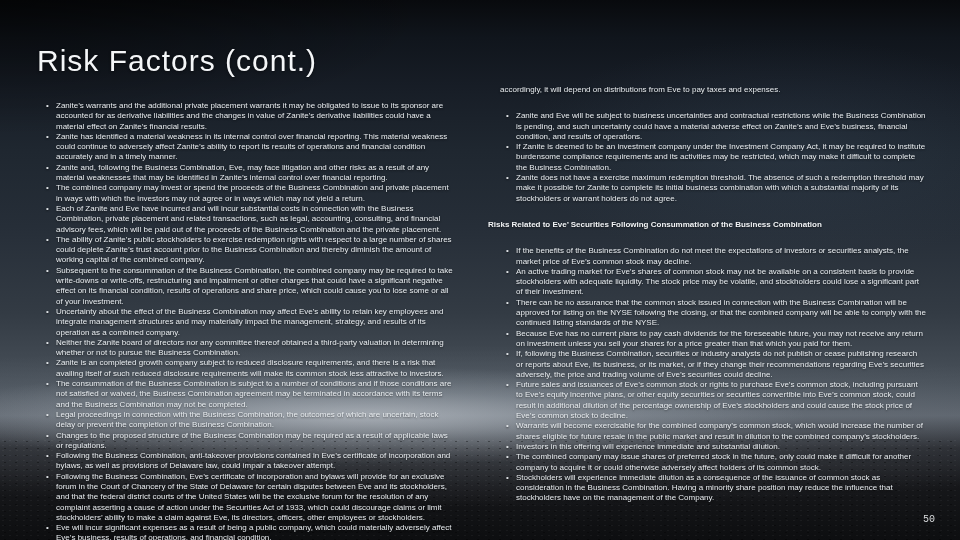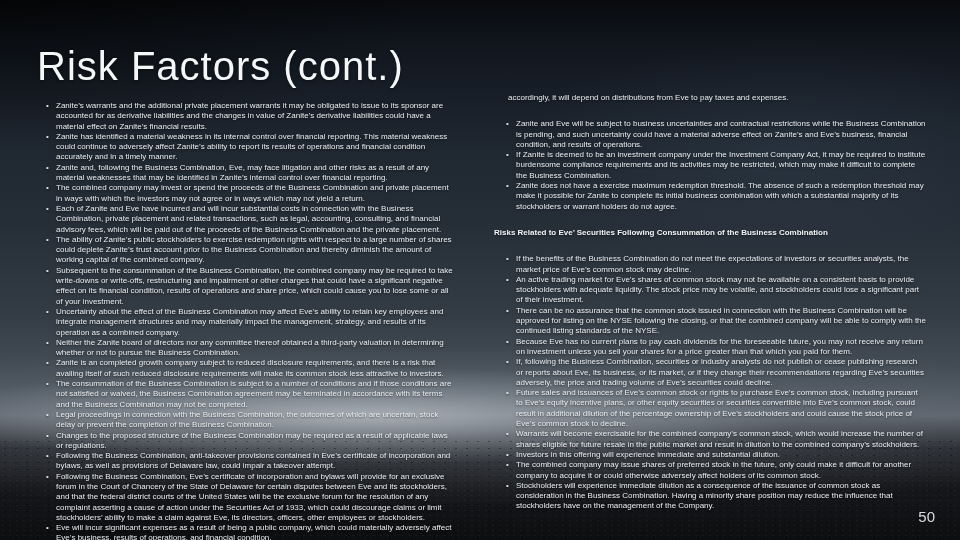--- a/index.html
+++ b/index.html
@@ -31,21 +31,21 @@
     content:"";
     position:absolute;left:0;right:0;top:438px;bottom:0;
     background-image:
       radial-gradient(rgba(255,255,255,0.045) 1px, transparent 1px),
       radial-gradient(rgba(0,0,0,0.35) 1px, transparent 1px);
     background-size:7px 5px, 11px 7px;
     pointer-events:none;
   }
   .title{
     position:absolute;left:37px;top:46px;margin:0;
-    font-size:40px;line-height:1;font-weight:300;
+    font-size:30px;line-height:1;font-weight:300;
     letter-spacing:1px;color:#f4f6f8;
     text-shadow:0 1px 3px rgba(0,0,0,0.45);
     z-index:2;
   }
   .columns{
     position:absolute;left:28px;top:85px;width:914px;
     display:flex;gap:16px;z-index:2;
   }
   .col-left{width:444px;}
   .col-right{width:454px;}
@@ -58,34 +58,34 @@
     font-size:8px;line-height:10.3px;
     color:#e9edf0;
     text-shadow:0 1px 2px rgba(0,0,0,0.5);
   }
   .bullets li::before{
     content:"\2022";
     position:absolute;left:2px;top:0;
     font-size:8px;color:#dfe3e6;
   }
   .continuation{
-    margin:8px;padding-left:12px;
+    margin:0;padding-left:12px;
     font-size:8px;line-height:10.3px;
     color:#e9edf0;
     text-shadow:0 1px 2px rgba(0,0,0,0.5);
   }
   .section-heading{
-    margin:10px 0 0 6px;
+    margin:10px 0 0 0;
     font-size:8px;line-height:10.3px;font-weight:bold;
     color:#f2f4f6;
     text-shadow:0 1px 2px rgba(0,0,0,0.5);
   }
   .page-number{
     position:absolute;right:25px;bottom:15px;
-    font-size:15px;color:#d9dbdd;z-index:2;
+    font-size:10px;color:#d9dbdd;z-index:2;font-family:Liberation Mono, monospace;
   }
 </style>
 </head>
 <body>
 
 <div class="slide">
   <h1 class="title">Risk Factors (cont.)</h1>
 
   <div class="columns">
     <div class="col-left">

